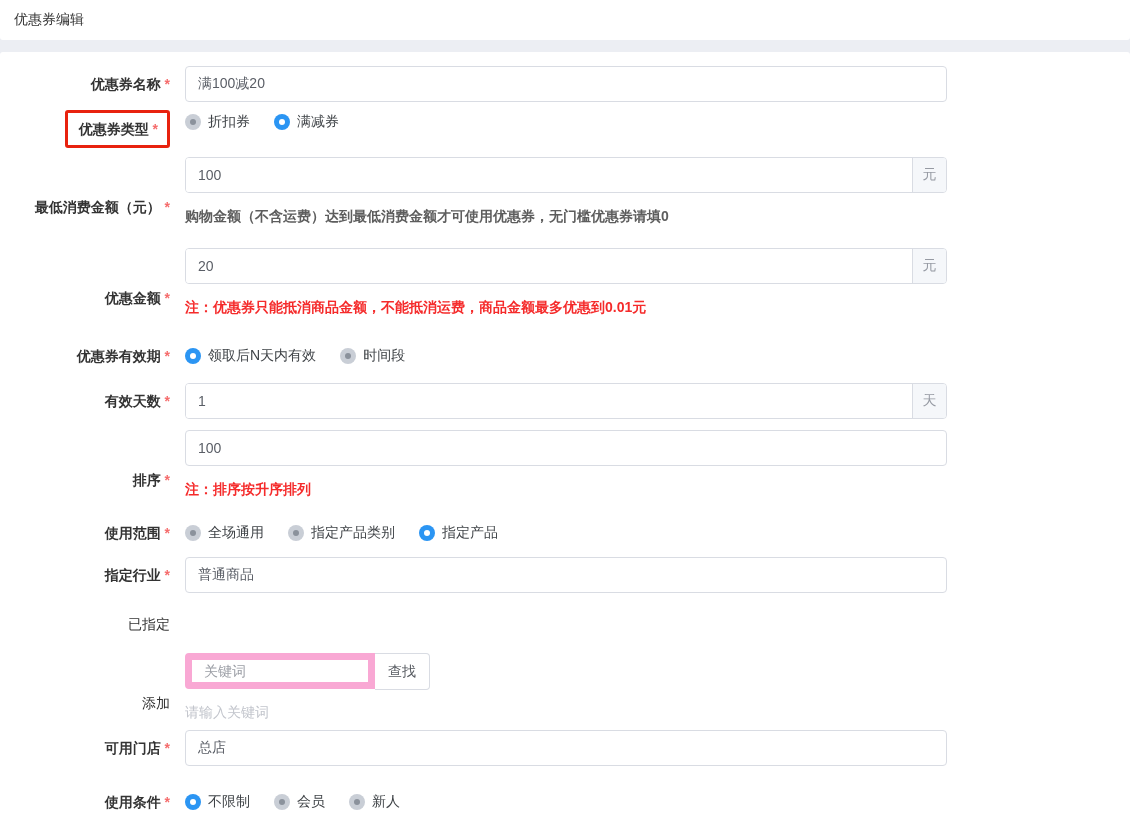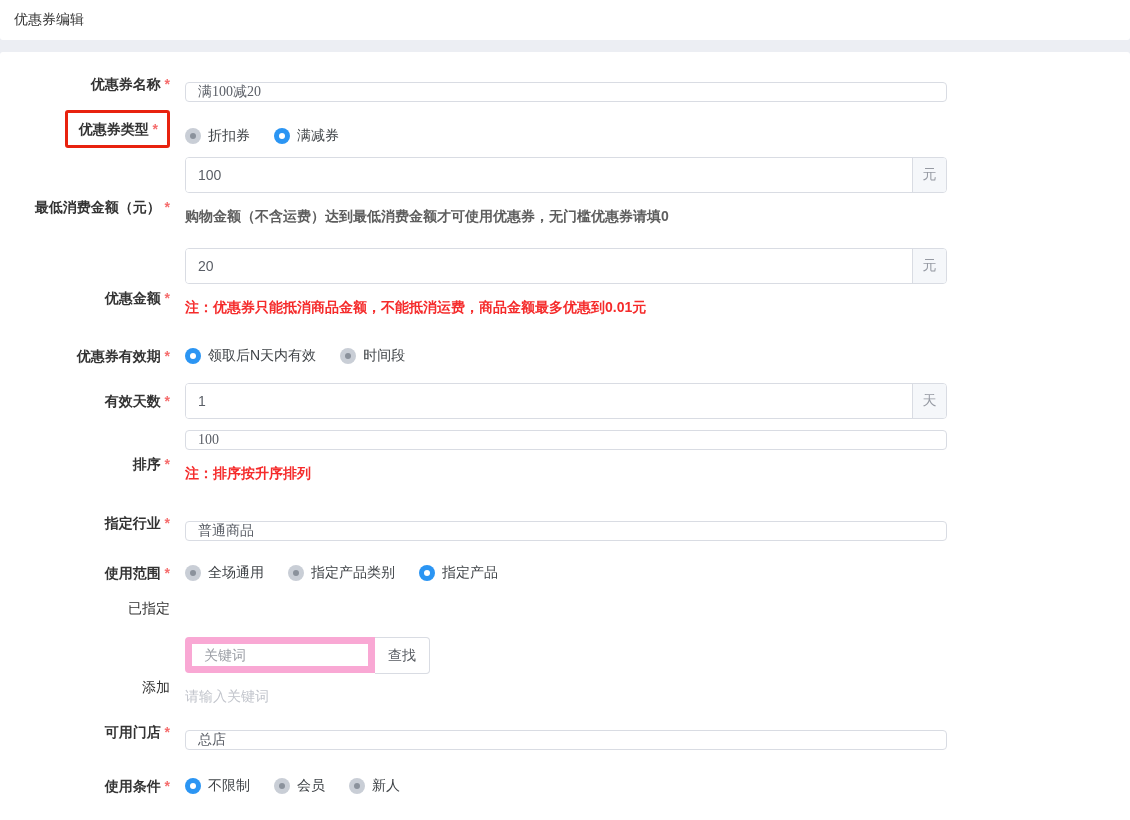--- a/index.html
+++ b/index.html
@@ -41,25 +41,25 @@
     color: #333;
     line-height: 36px;
     white-space: nowrap;
   }
   .label.plain { font-weight: 400; }
   .req::after { content: " *"; color: #f56c6c; font-weight: 700; }
   .control { margin-left: 15px; flex: 1 1 auto; max-width: 762px; }
 
   
   .tinput {
-    width: 762px; height: 20px;
+    width: 762px; height: 36px;
     border: 1px solid #d9dce3; border-radius: 4px;
     padding: 0 12px; font-size: 14px; color: #5a5e66;
     outline: none; background: #fff;
-    font-family: Liberation Serif, serif;
+    font-family: Liberation Sans, sans-serif;
   }
   .tinput::placeholder { color: #a8abb2; }
 
   .input-group {
     display: flex; width: 762px; height: 36px;
     border: 1px solid #d9dce3; border-radius: 4px; overflow: hidden;
     background: #fff;
   }
   .input-group input {
     flex: 1 1 auto; border: none; outline: none;
@@ -82,21 +82,21 @@
     background: #c9ced6;
     display: inline-flex; align-items: center; justify-content: center;
     flex: 0 0 16px;
   }
   .radio::after { content: ""; width: 6px; height: 6px; border-radius: 50%; background: #8b929c; }
   .radio.checked { background: #2b95f3; }
   .radio.checked::after { background: #fff; }
   .radio-option .opt-label { color: #3f4347; }
 
   
-  .row-annotated { align-items: flex-end; }
+  .row-annotated { align-items: flex-start; }
   .row-annotated .label { line-height: normal; }
   .annotation-box {
     display: inline-block;
     border: 3px solid #e8220e;
     border-radius: 3px;
     padding: 7px 9px 7px 11px;
     line-height: 18px;
   }
 
   .helper { margin-top: 14px; line-height: 18px; font-weight: 700; color: #5d5d5d; }
@@ -210,44 +210,44 @@
   </div>
 
   <div class="row mb23">
     <div class="label"><span class="req">排序</span></div>
     <div class="control">
       <input class="tinput" type="text" value="100" style="">
       <div class="note">注：排序按升序排列</div>
     </div>
   </div>
 
+  <div class="row row-radios mb12">
+    <div class="label"><span class="req">使用范围</span></div>
+    <div class="control">
+      <div class="radios">
+        <span class="radio-option">
+          <span class="radio"></span>
+          <span class="opt-label">全场通用</span>
+        </span>
+        <span class="radio-option">
+          <span class="radio"></span>
+          <span class="opt-label">指定产品类别</span>
+        </span>
+        <span class="radio-option">
+          <span class="radio checked"></span>
+          <span class="opt-label">指定产品</span>
+        </span>
+      </div>
+    </div>
+  </div>
+
   <div class="row mb20">
     <div class="label"><span class="req">指定行业</span></div>
     <div class="control">
       <input class="tinput" type="text" value="普通商品" style="">
-    </div>
-  </div>
-
-  <div class="row row-radios mb12">
-    <div class="label"><span class="req">使用范围</span></div>
-    <div class="control">
-      <div class="radios">
-        <span class="radio-option">
-          <span class="radio"></span>
-          <span class="opt-label">全场通用</span>
-        </span>
-        <span class="radio-option">
-          <span class="radio"></span>
-          <span class="opt-label">指定产品类别</span>
-        </span>
-        <span class="radio-option">
-          <span class="radio checked"></span>
-          <span class="opt-label">指定产品</span>
-        </span>
-      </div>
     </div>
   </div>
 
   <div class="row mb18">
     <div class="label plain" style="line-height:22px;"><span>已指定</span></div>
     <div class="control"></div>
   </div>
 
   <div class="row mb9">
     <div class="label plain"><span>添加</span></div>

